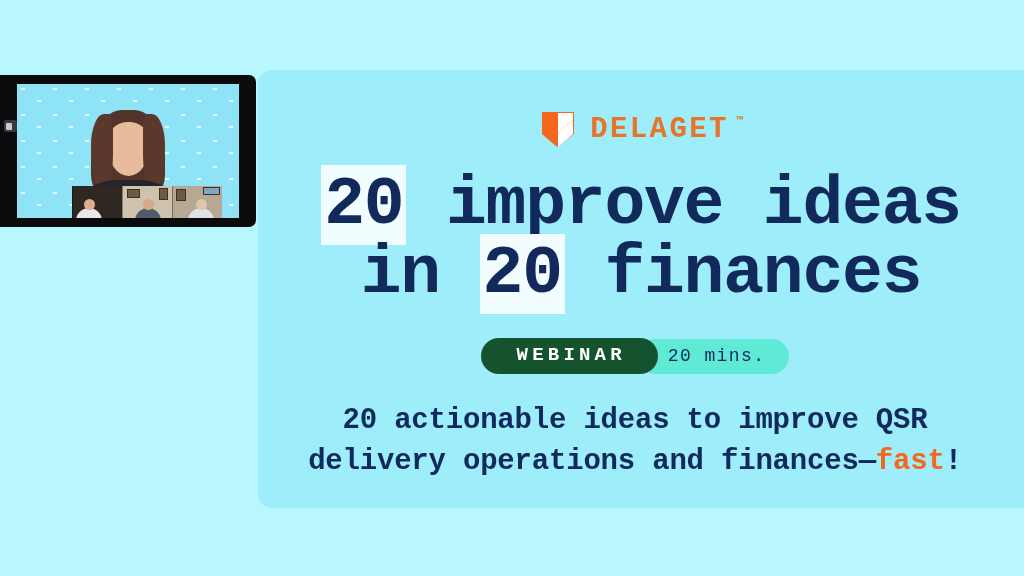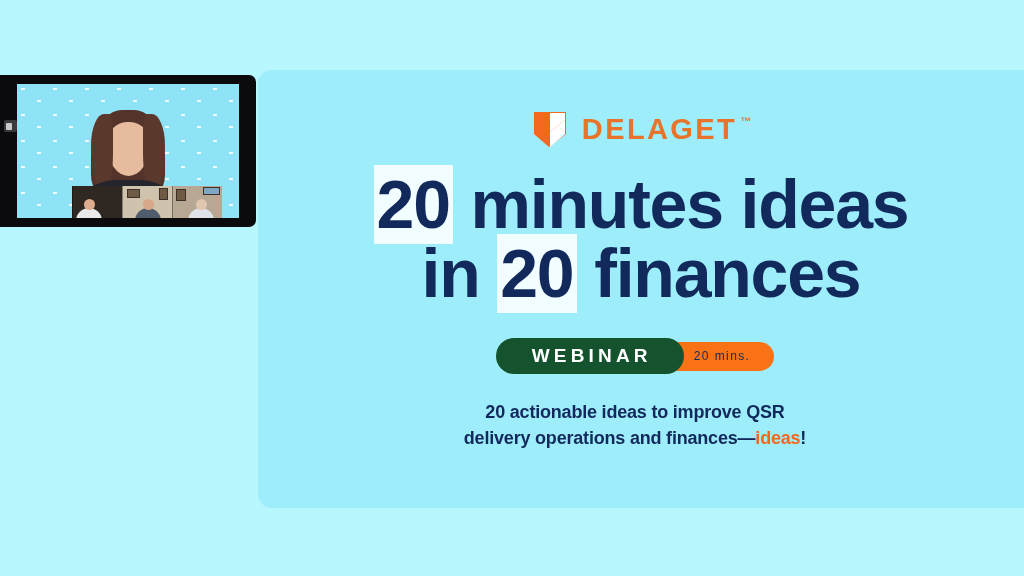--- a/index.html
+++ b/index.html
@@ -14,20 +14,21 @@
     font-family: "Liberation Sans", sans-serif;
     background: #b9f7ff;
     position: relative;
   }
 
   
   #slide {
     position: absolute;
     inset: 0;
     background: #b9f7ff;
+    font-family: Liberation Mono, monospace;
   }
 
   
   #content-card {
     position: absolute;
     left: 258px;
     top: 70px;
     width: 766px;
     height: 438px;
     background: #9eedfb;
@@ -120,41 +121,41 @@
     font-weight: 700;
     letter-spacing: 4.2px;
     padding: 8px 32px 9px 36px;
     border-radius: 999px;
     line-height: 1;
     position: relative;
     z-index: 2;
   }
 
   #duration-pill {
-    background: #f97316;
+    background: #5eead4;
     color: #12295c;
-    font-size: 12px;
+    font-size: 18px;
     font-weight: 500;
     letter-spacing: 1.4px;
     padding: 8px 24px 9px 30px;
     border-radius: 999px;
     line-height: 1;
     margin-left: -20px;
     z-index: 1;
   }
 
   
   #subheadline {
     position: absolute;
     left: 0;
     right: 0;
     top: 330px;
     text-align: center;
     color: #12295c;
-    font-size: 18px;
+    font-size: 29px;
     font-weight: 700;
     line-height: 1.42;
     letter-spacing: -0.2px;
     white-space: nowrap;
     transform: translateX(-6px);
   }
 
   .sub-line { display: block; }
 
   .sub-accent { color: #f4681d; }
@@ -345,32 +346,32 @@
         <path d="M17 3 L17 22 L32 10 L32 3 Z" fill="#ffffff"></path>
         <path d="M17 22 L32 10 L32 24 L17 37 Z" fill="#ffffff"></path>
       </svg>
       <span id="brand-wordmark">
         <span>DELAGET</span>
         <sup id="brand-tm">™</sup>
       </span>
     </div>
 
     <h1 id="headline">
-      <span class="headline-line"><span class="hl-mark">20</span><span> minutes ideas</span></span>
+      <span class="headline-line"><span class="hl-mark">20</span><span> improve ideas</span></span>
       <span class="headline-line"><span>in </span><span class="hl-mark">20</span><span> finances</span></span>
     </h1>
 
     <div id="badge-row">
       <span id="webinar-badge">WEBINAR</span>
       <span id="duration-pill">20 mins.</span>
     </div>
 
     <p id="subheadline">
       <span class="sub-line">20 actionable ideas to improve QSR</span>
-      <span class="sub-line"><span>delivery operations and finances—</span><span class="sub-accent">ideas</span><span>!</span></span>
+      <span class="sub-line"><span>delivery operations and finances—</span><span class="sub-accent">fast</span><span>!</span></span>
     </p>
   </div>
 
   <div id="video-panel">
 
     <div id="panel-side-icon"></div>
 
     <div id="video-stage">
       <div id="video-backdrop"></div>
 

